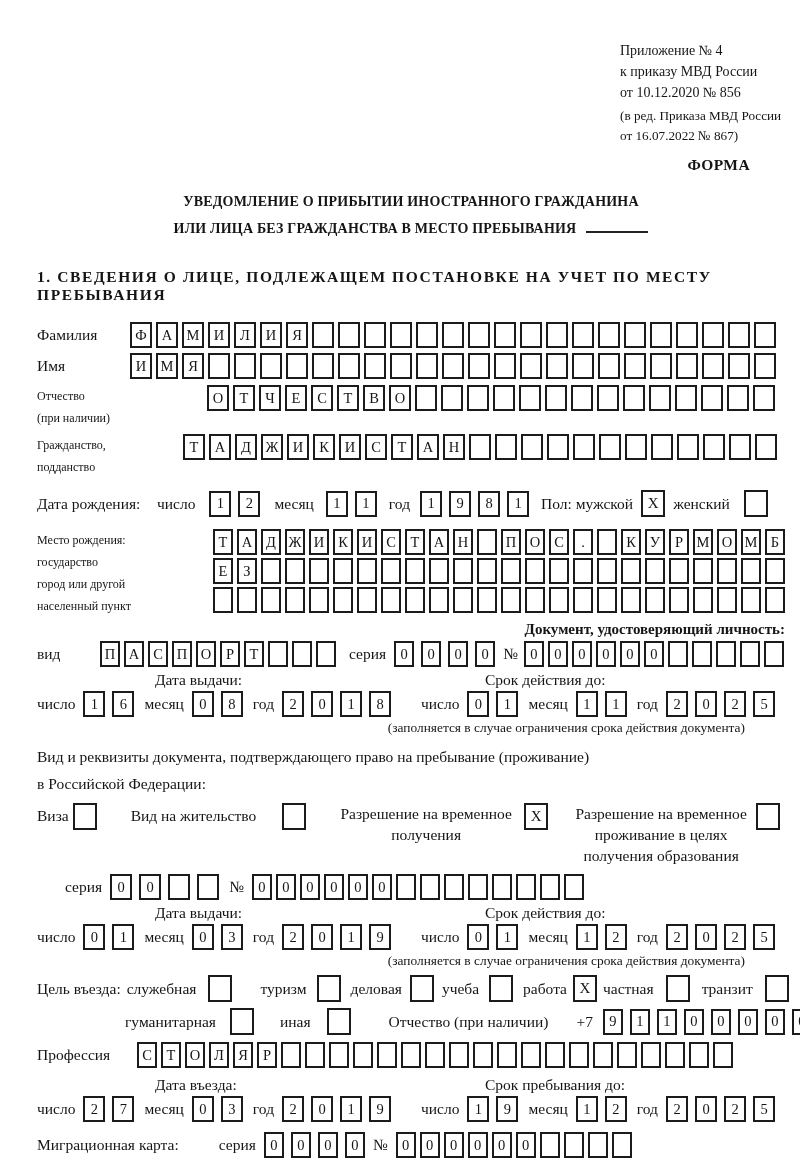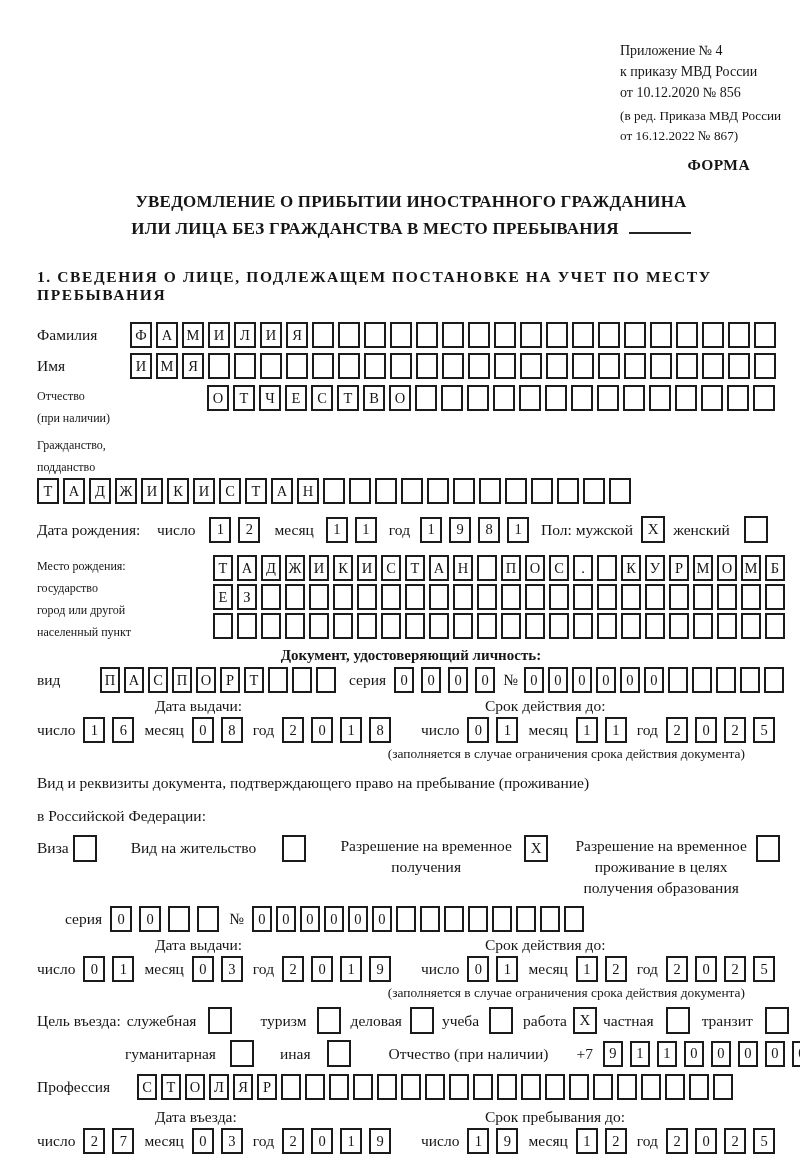--- a/index.html
+++ b/index.html
@@ -10,21 +10,21 @@
     color:#151515; overflow:hidden;
   }
   .page { position:relative; width:800px; height:1163px; padding:40px 15px 0 37px; }
 
   
   .annex { margin-left:583px; font-size:14px; line-height:21px; }
   .annex .sub { font-size:13.2px; margin-top:3px; line-height:20px; }
   .forma { text-align:right; padding-right:35px; font-weight:bold; font-size:15.5px; margin-top:10px; letter-spacing:.4px; }
 
   
-  .title { text-align:center; font-weight:bold; font-size:17px; line-height:27px; margin-top:14px; letter-spacing:.2px; }
+  .title { text-align:center; font-weight:bold; font-size:14px; line-height:27px; margin-top:14px; letter-spacing:.2px; }
   .title-underline { display:inline-block; width:62px; border-bottom:2.5px solid #222; height:14px; margin-left:10px; }
 
   .sec-heading { font-weight:bold; font-size:15.5px; margin-top:26px; letter-spacing:1.6px; }
 
   
   .row { display:flex; align-items:flex-start; }
   .lbl { font-size:15.5px; line-height:26px; flex:none; }
   .lbl2 { font-size:12px; line-height:22px; flex:none; }
 
   .cells { display:inline-flex; gap:4px; flex:none; }
@@ -60,21 +60,21 @@
 <body>
 
 <div class="page">
 
   <div class="annex">
     <div>Приложение № 4</div>
     <div>к приказу МВД России</div>
     <div>от 10.12.2020 № 856</div>
     <div class="sub">
       <div>(в ред. Приказа МВД России</div>
-      <div>от 16.12.2022 № 867)</div>
+      <div>от 16.07.2022 № 867)</div>
     </div>
   </div>
   <div class="forma">ФОРМА</div>
 
   <div class="title">
     <div>УВЕДОМЛЕНИЕ О ПРИБЫТИИ ИНОСТРАННОГО ГРАЖДАНИНА</div>
     <div><span>ИЛИ ЛИЦА БЕЗ ГРАЖДАНСТВА В МЕСТО ПРЕБЫВАНИЯ</span><span class="title-underline"></span></div>
   </div>
 
   <div class="sec-heading">1. СВЕДЕНИЯ О ЛИЦЕ, ПОДЛЕЖАЩЕМ ПОСТАНОВКЕ НА УЧЕТ ПО МЕСТУ ПРЕБЫВАНИЯ</div>
@@ -165,21 +165,21 @@
         <span class="cell"></span>
         <span class="cell"></span>
         <span class="cell"></span>
         <span class="cell"></span>
         <span class="cell"></span>
         <span class="cell"></span>
         <span class="cell"></span>
       </span>
   </div>
 
-  <div class="row" style="margin-top:5px;flex-direction:column;">
+  <div class="row" style="margin-top:5px;">
     <span style="width:146px;">
       <div class="lbl2">Гражданство,</div>
       <div class="lbl2">подданство</div>
     </span>
     <span class="cells">
         <span class="cell">Т</span>
         <span class="cell">А</span>
         <span class="cell">Д</span>
         <span class="cell">Ж</span>
         <span class="cell">И</span>
@@ -311,21 +311,21 @@
           <span class="cell"></span>
           <span class="cell"></span>
           <span class="cell"></span>
           <span class="cell"></span>
           <span class="cell"></span>
           <span class="cell"></span>
         </span>
     </span>
   </div>
 
-  <div style="text-align:center; font-weight:bold; font-size:15px; margin-top:4px;">Документ, удостоверяющий личность:</div>
+  <div style="text-align:right; font-weight:bold; font-size:15px; margin-top:4px;">Документ, удостоверяющий личность:</div>
 
   <div class="row" style="margin-top:3px; align-items:center;">
     <span class="lbl" style="width:63px;">вид</span>
     <span class="cells sm">
         <span class="cell">П</span>
         <span class="cell">А</span>
         <span class="cell">С</span>
         <span class="cell">П</span>
         <span class="cell">О</span>
         <span class="cell">Р</span>
@@ -397,21 +397,21 @@
           <span class="cell">2</span>
           <span class="cell">0</span>
           <span class="cell">2</span>
           <span class="cell">5</span>
         </span>
     </span>
   </div>
   <div class="fineprint">(заполняется в случае ограничения срока действия документа)</div>
 
   <div class="lbl" style="margin-top:8px;">Вид и реквизиты документа, подтверждающего право на пребывание (проживание)</div>
-  <div class="lbl" style="margin-top:7px;">в Российской Федерации:</div>
+  <div class="lbl" style="margin-top:1px;">в Российской Федерации:</div>
 
   <div class="row" style="margin-top:6px;">
     <span class="lbl">Виза</span>
     <span class="chk" style="margin-left:4px;"></span>
     <span class="lbl" style="margin-left:34px;">Вид на жительство</span>
     <span class="chk" style="margin-left:26px;"></span>
     <span class="opt-label" style="width:196px; margin-left:22px;">
       <div>Разрешение на временное</div>
       <div>получения</div>
     </span>

